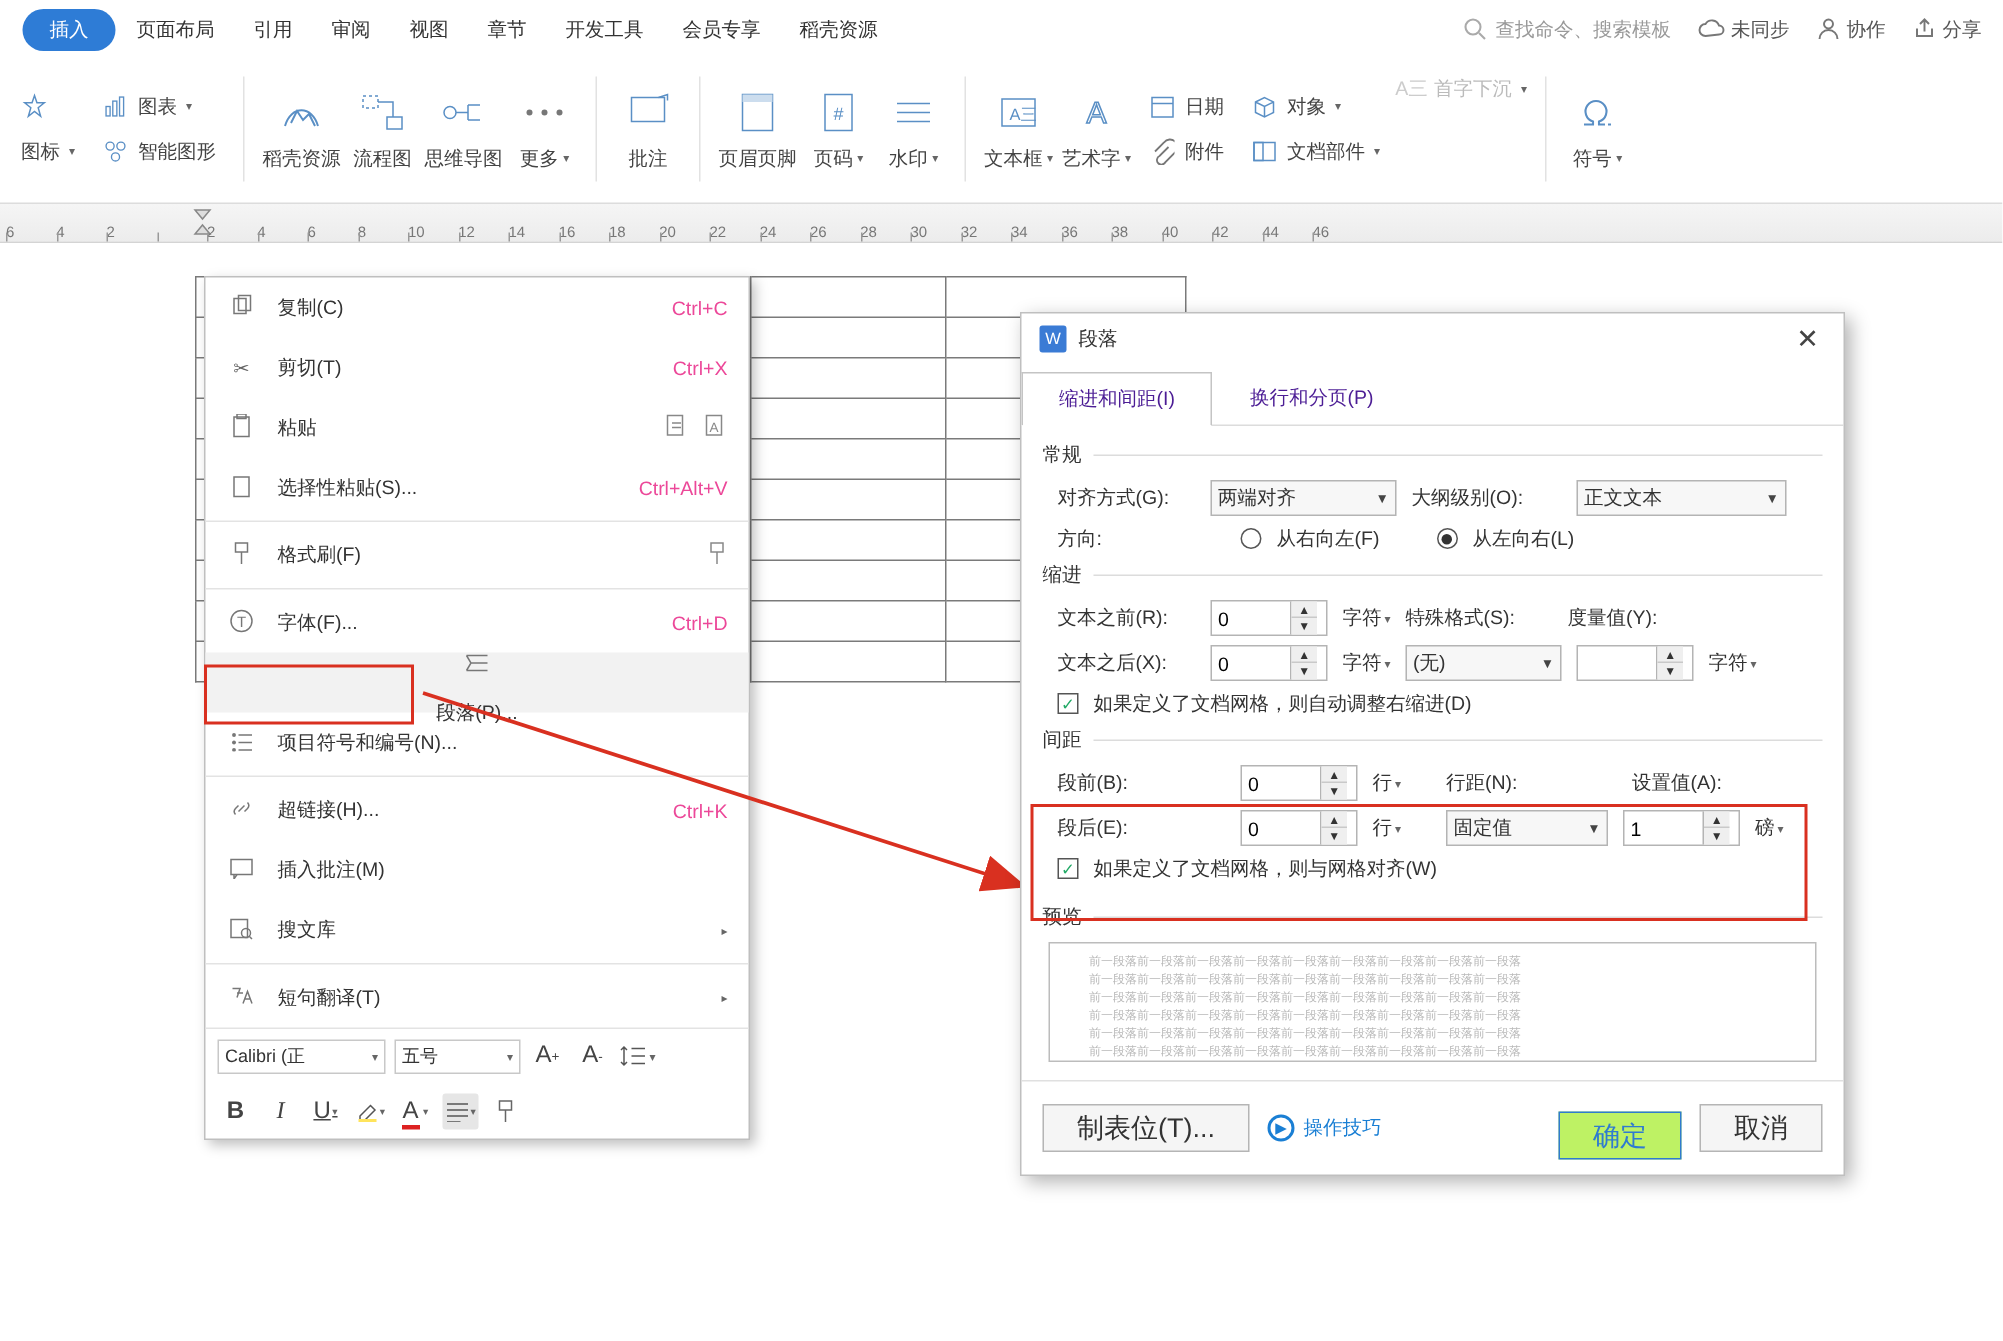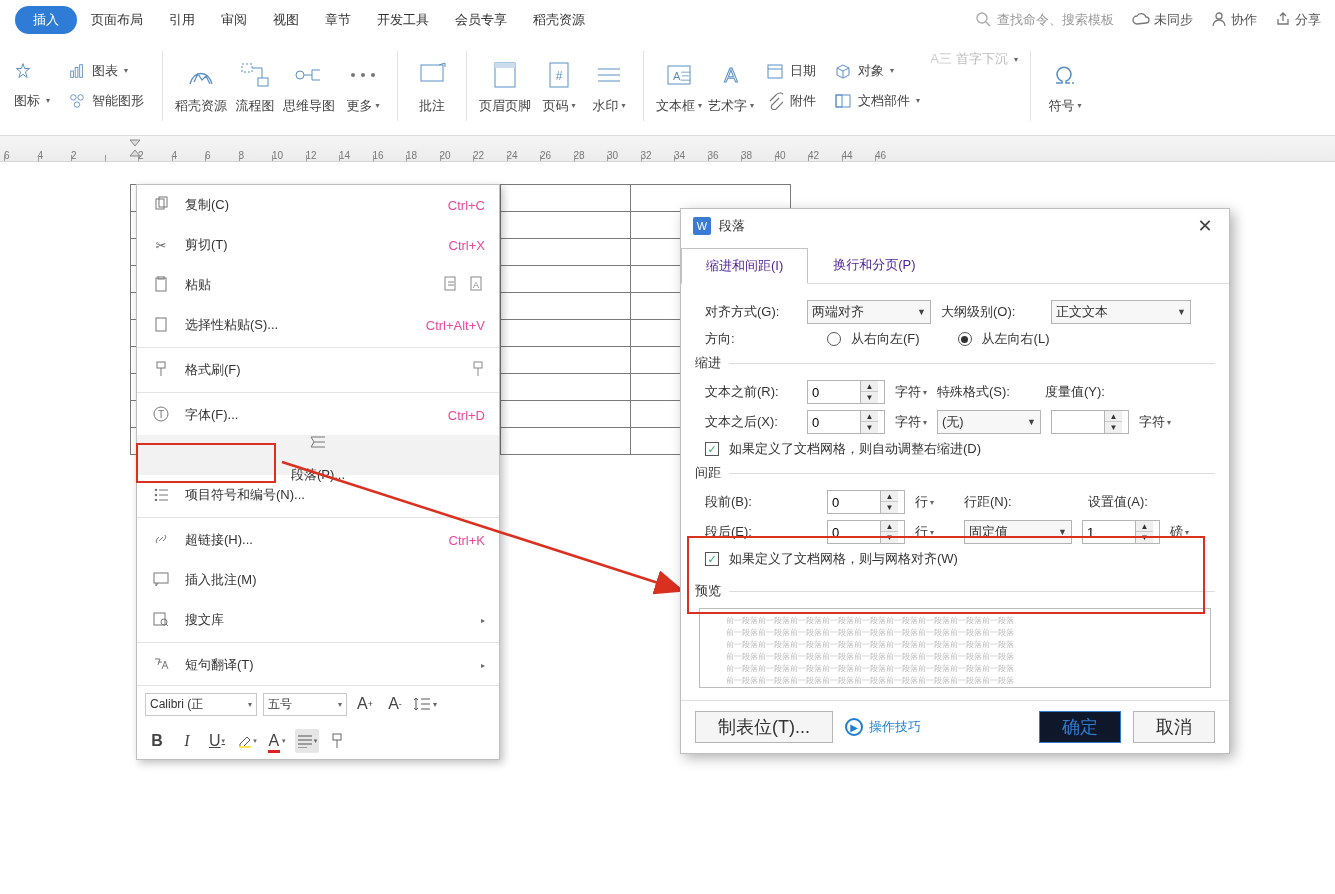--- a/index.html
+++ b/index.html
@@ -74,21 +74,21 @@
 .spin .spinbtns { width:18px; display:flex; flex-direction:column; border-left:1px solid #b4b4b4; }
 .spin .spinbtns span { height:11px; font-size:8px; text-align:center; color:#333; line-height:11px; background:#efefef; border-bottom:1px solid #c9c9c9; }
 .spin .spinbtns span:last-child { border-bottom:none; }
 .radio { width:14px; height:14px; border:1px solid #555; border-radius:50%; display:inline-flex; align-items:center; justify-content:center; }
 .radio.checked::after { content:""; width:7px; height:7px; background:#333; border-radius:50%; }
 .chk { width:14px; height:14px; border:1px solid #555; display:inline-flex; align-items:center; justify-content:center; color:#2a6; font-size:11px; }
 .hl-box { position:absolute; border:2.5px solid #d93020; pointer-events:none; }
 .preview { border:1px solid #bcbcbc; height:80px; margin:6px 4px 0 4px; padding:6px 26px; font-size:8px; color:#b9b9b9; line-height:1.5; text-align:justify; overflow:hidden; }
 .dlg-foot { display:flex; align-items:center; gap:12px; padding:10px 14px; border-top:1px solid #e0e0e0; }
 .btn { border:1px solid #b5b5b5; background:#f5f5f5; height:32px; padding:0 22px; display:flex; align-items:center; font-size:18px; }
-.btn.primary { border:1.5px solid #2f7bd0; background:#0f172a; color:#2f7bd0; }
+.btn.primary { border:1.5px solid #2f7bd0; background:#bef264; color:#2f7bd0;margin-top:10px; }
 .tip { color:#1a7fd4; display:flex; align-items:center; gap:6px; }
 .tip-ico { width:18px;height:18px;border:2px solid #1a7fd4;border-radius:50%;display:flex;align-items:center;justify-content:center;font-size:10px;color:#1a7fd4; }
 </style>
 </head>
 <body>
 
 <div class="tabs-bar">
   <div class="tab-pill">插入</div>
   <div class="tab-item">页面布局</div>
   <div class="tab-item">引用</div>
@@ -613,20 +613,21 @@
   <div class="dlg-title">
     <span class="dlg-title-icon">W</span>
     <span>段落</span>
     <span class="dlg-close">✕</span>
   </div>
   <div class="dlg-tabs">
     <div class="dlg-tab active">缩进和间距(I)</div>
     <div class="dlg-tab">换行和分页(P)</div>
   </div>
   <div class="dlg-body" style="position:relative">
+    <div class="fs-legend">常规</div>
     <div class="form-row">
       <span class="lbl">对齐方式(G):</span>
       <div class="combo" style="width:124px">
           <span>两端对齐</span>
           <span class="tri">▼</span>
         </div>
       <span class="lbl" style="min-width:100px">大纲级别(O):</span>
       <div class="combo" style="width:140px">
           <span>正文文本</span>
           <span class="tri">▼</span>

